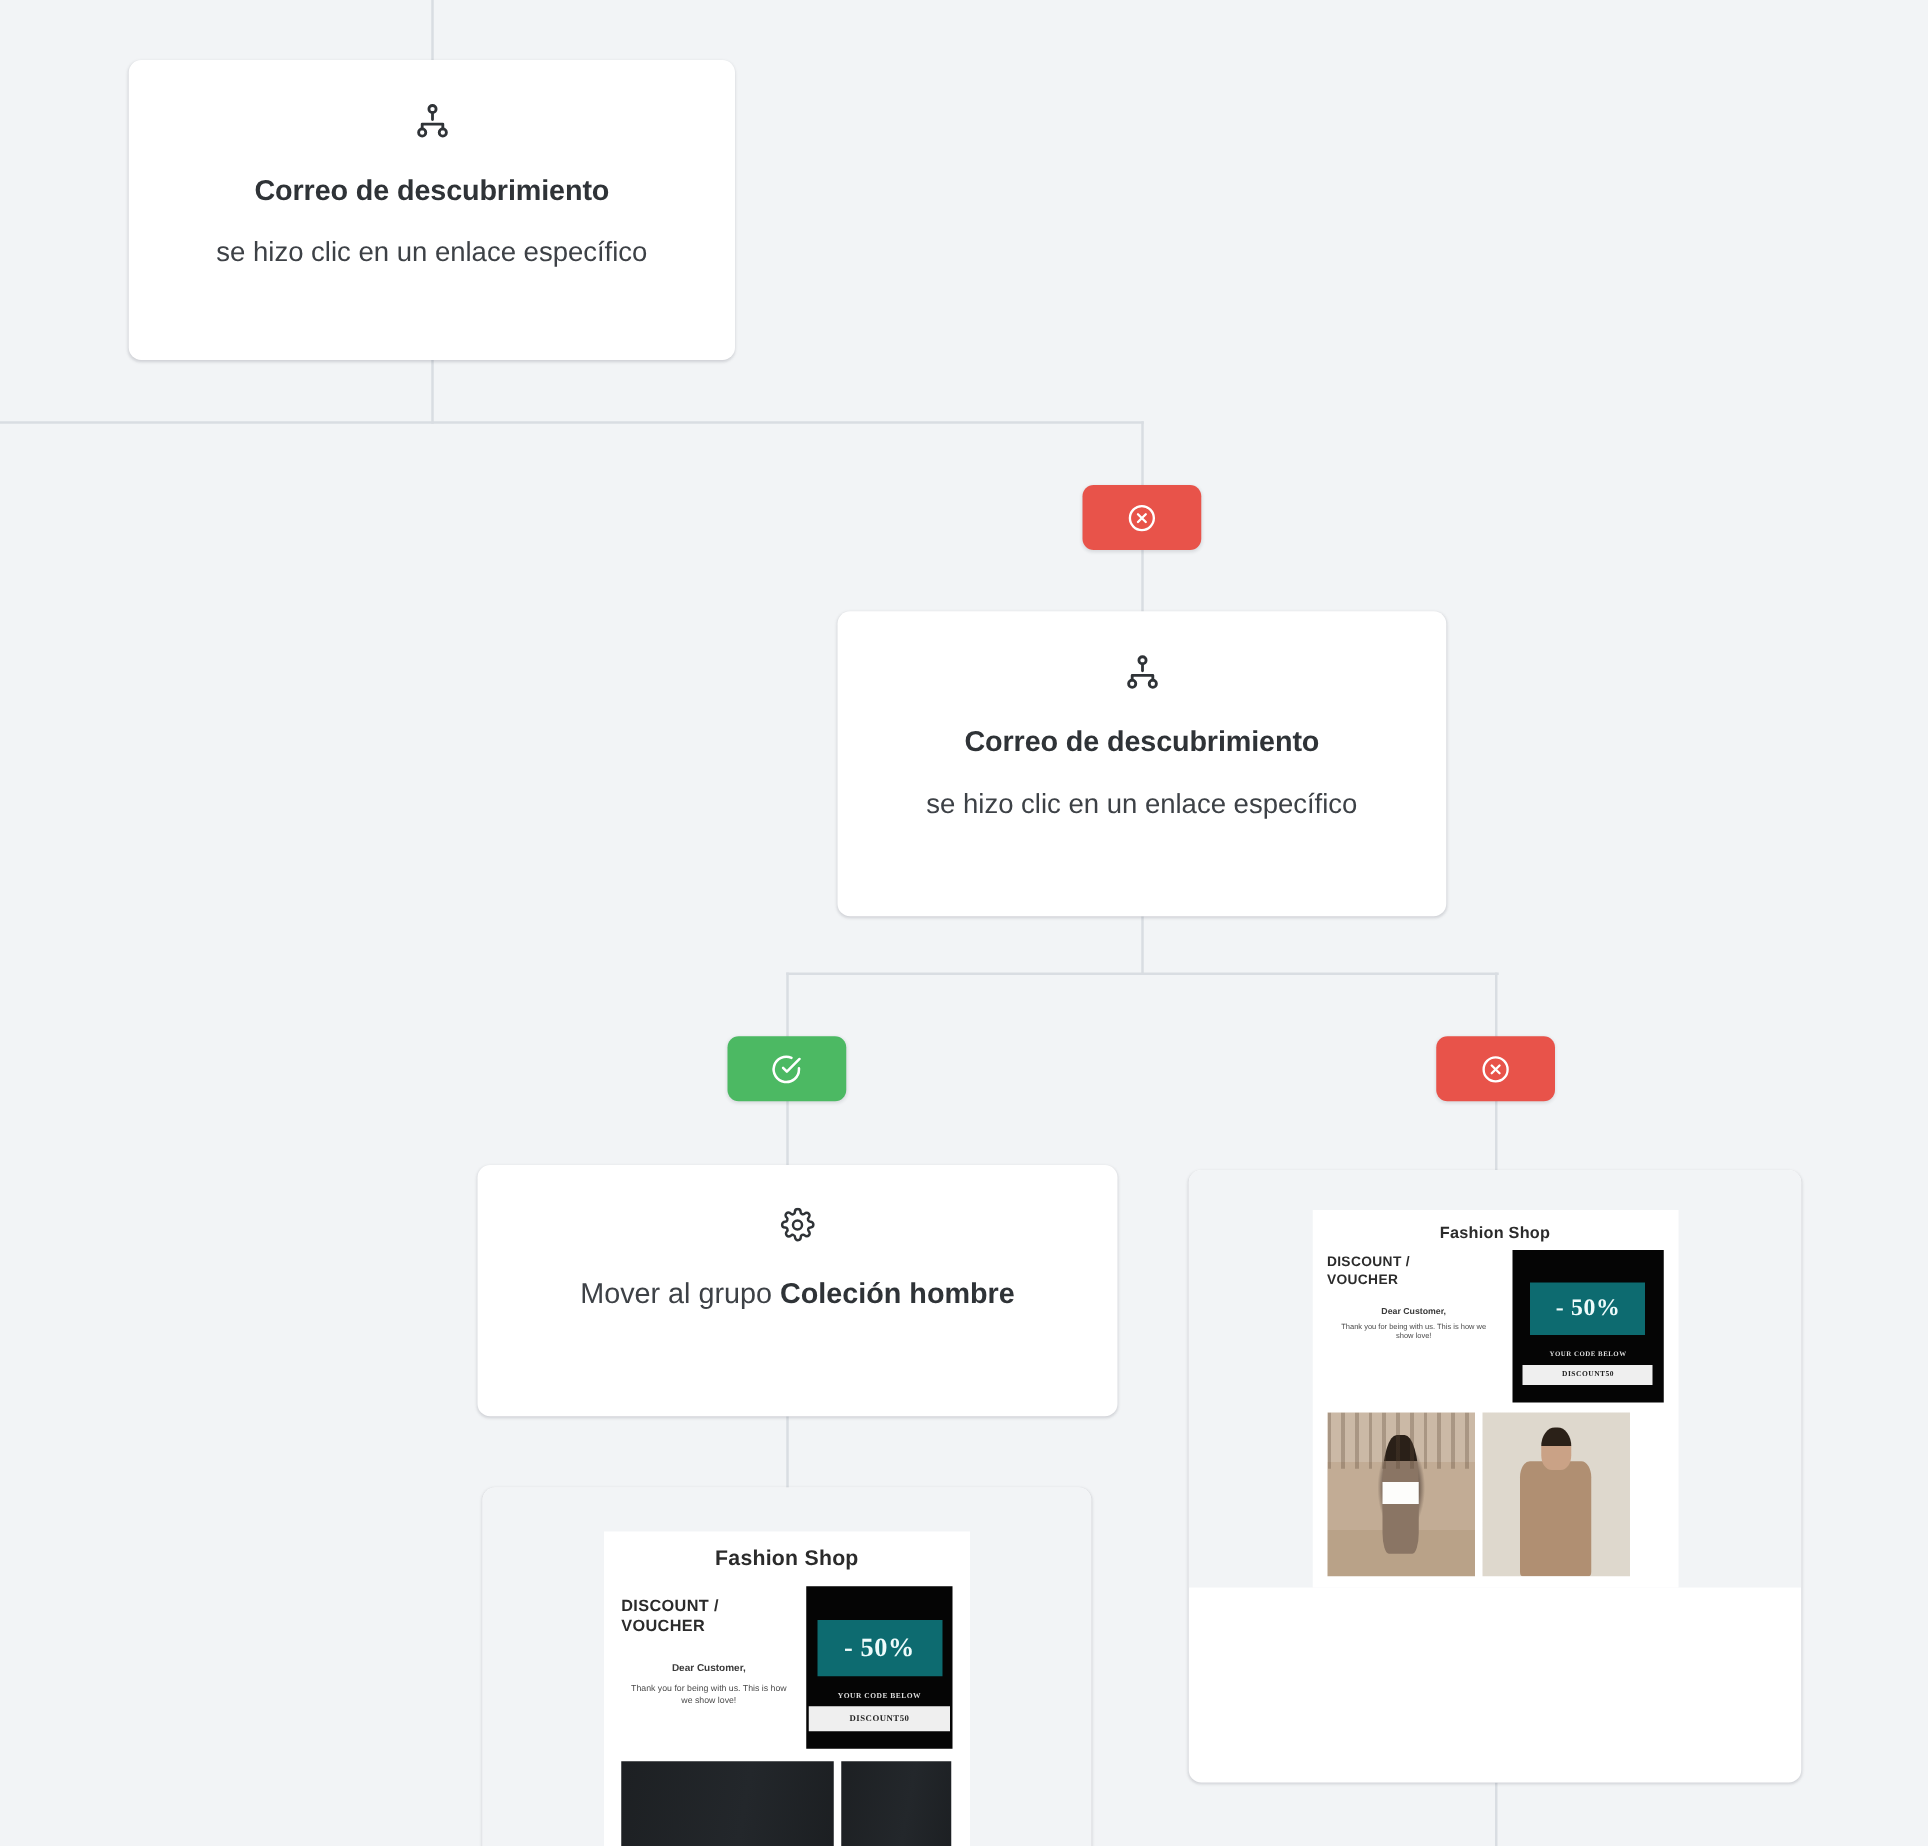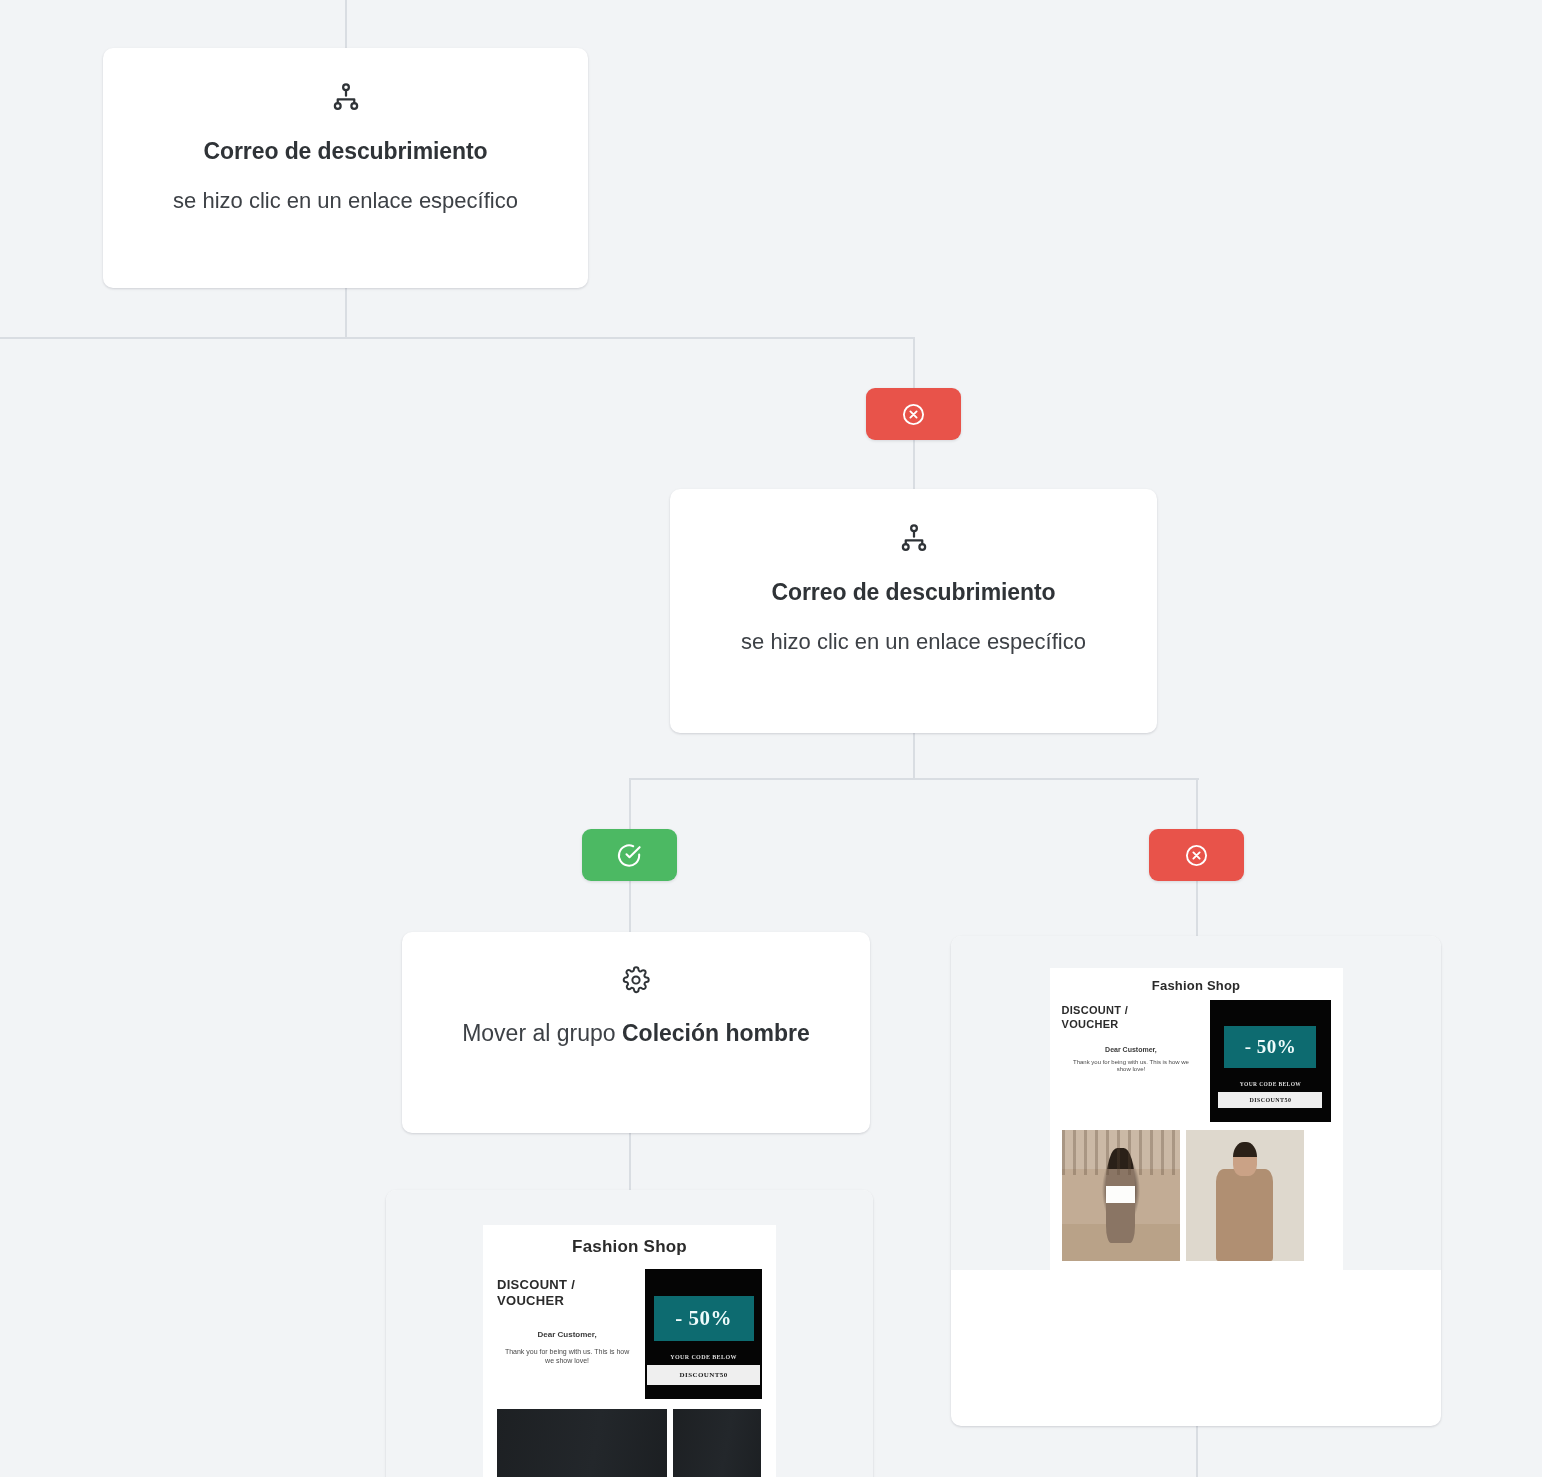--- a/index.html
+++ b/index.html
@@ -286,21 +286,21 @@
 
   <div class="badge fail" style="left:1149px; top:829px;">
     <span>
       <svg width="25" height="25" viewBox="0 0 24 24" fill="none" stroke="#ffffff" stroke-width="1.8" stroke-linecap="round" stroke-linejoin="round">
         <circle cx="12" cy="12" r="9.2"></circle>
         <path d="M9 9l6 6M15 9l-6 6"></path>
       </svg>
     </span>
   </div>
 
-  <div class="node" style="left:402px; top:932px; width:468px; height:201px;">
+  <div class="node" style="left:382px; top:932px; width:512px; height:201px;">
     <div class="node-inner" style="padding-top:34px;">
       <span class="node-icon">
         <svg width="28" height="28" viewBox="0 0 24 24" fill="none" stroke="currentColor" stroke-width="1.7" stroke-linecap="round" stroke-linejoin="round">
           <circle cx="12" cy="12" r="3.1"></circle>
           <path d="M19.4 14.6a1.6 1.6 0 0 0 .32 1.77l.06.06a1.95 1.95 0 1 1-2.76 2.76l-.06-.06a1.6 1.6 0 0 0-1.77-.32 1.6 1.6 0 0 0-.97 1.47v.17a1.95 1.95 0 1 1-3.9 0v-.09a1.6 1.6 0 0 0-1.05-1.47 1.6 1.6 0 0 0-1.77.32l-.06.06A1.95 1.95 0 1 1 4.68 16.5l.06-.06a1.6 1.6 0 0 0 .32-1.77 1.6 1.6 0 0 0-1.47-.97h-.17a1.95 1.95 0 0 1 0-3.9h.09a1.6 1.6 0 0 0 1.47-1.05 1.6 1.6 0 0 0-.32-1.77l-.06-.06A1.95 1.95 0 1 1 7.34 4.2l.06.06a1.6 1.6 0 0 0 1.77.32h.08a1.6 1.6 0 0 0 .97-1.47v-.17a1.95 1.95 0 1 1 3.9 0v.09a1.6 1.6 0 0 0 .97 1.47 1.6 1.6 0 0 0 1.77-.32l.06-.06a1.95 1.95 0 1 1 2.76 2.76l-.06.06a1.6 1.6 0 0 0-.32 1.77v.08a1.6 1.6 0 0 0 1.47.97h.17a1.95 1.95 0 0 1 0 3.9h-.09a1.6 1.6 0 0 0-1.47.97z"></path>
         </svg>
       </span>
       <div class="node-line-mixed">
         <span>Mover al grupo </span><b>Coleción hombre</b>
       </div>

